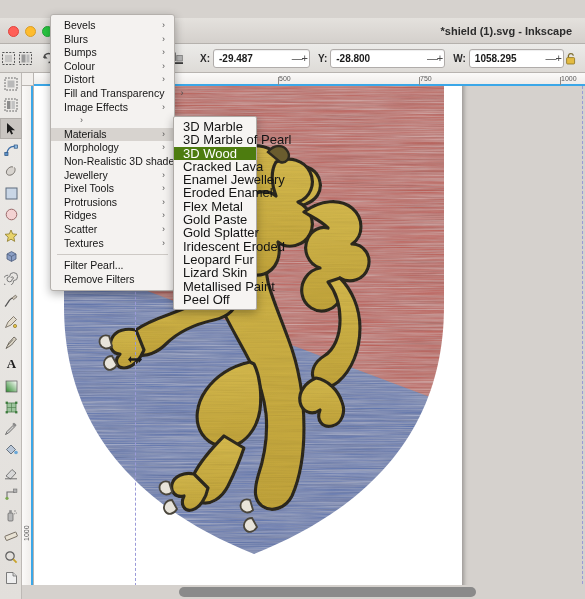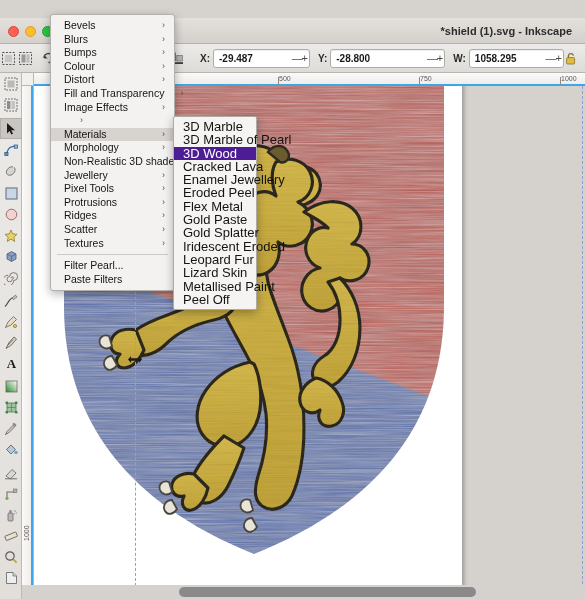--- a/index.html
+++ b/index.html
@@ -159,21 +159,21 @@
   .submenu {
     position: absolute; background: #f6f4f2;
     border: 1px solid #aeaaa6; border-radius: 2px;
     box-shadow: 0 3px 10px rgba(0,0,0,.3);
     padding: 3px 0; z-index: 60;
   }
   .smi {
     height: 13.3px; line-height: 13.3px; padding: 0 20px 0 9px;
     font-size: 13px; color: #141414; white-space: nowrap;
   }
-  .smi.sel { background: #4c1d95; color: #ffffff; }
+  .smi.sel { background: #4d7c0f; color: #ffffff; }
 </style>
 </head>
 <body>
 
 <div id="app">
 
 
   <div class="window">
 
     <div class="titlebar">
@@ -690,31 +690,31 @@
       </div>
       <div class="mi">
         <span class="mlabel">Textures</span>
         <span class="arrow">›</span>
       </div>
       <div class="msep"></div>
       <div class="mi">
         <span class="mlabel">Filter Pearl...</span>
       </div>
       <div class="mi">
-        <span class="mlabel">Paste Filters</span>
+        <span class="mlabel">Remove Filters</span>
       </div>
     </div>
 
     <div class="submenu" style="left:173px; top:98px; width:84px;">
       <div class="smi">3D Marble</div>
       <div class="smi">3D Marble of Pearl</div>
       <div class="smi sel">3D Wood</div>
       <div class="smi">Cracked Lava</div>
       <div class="smi">Enamel Jewellery</div>
-      <div class="smi">Eroded Peel</div>
+      <div class="smi">Eroded Enamel</div>
       <div class="smi">Flex Metal</div>
       <div class="smi">Gold Paste</div>
       <div class="smi">Gold Splatter</div>
       <div class="smi">Iridescent Eroded</div>
       <div class="smi">Leopard Fur</div>
       <div class="smi">Lizard Skin</div>
       <div class="smi">Metallised Paint</div>
       <div class="smi">Peel Off</div>
     </div>
 

